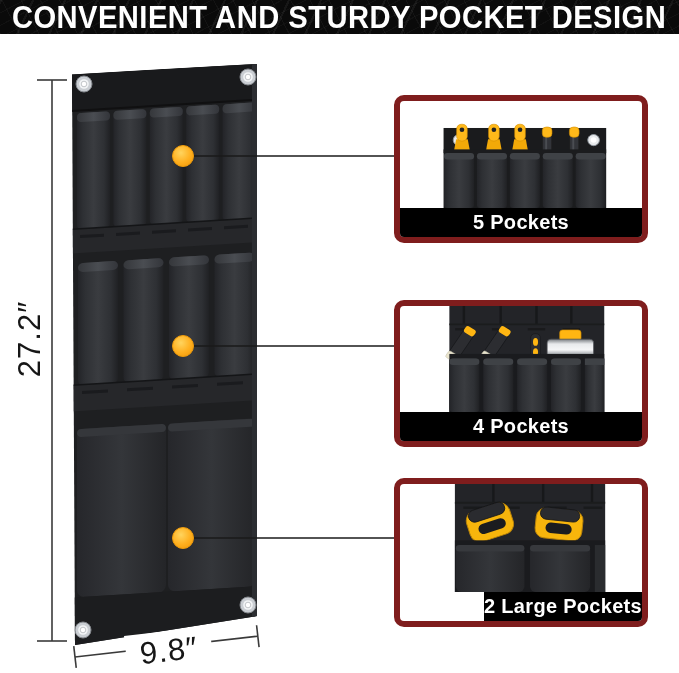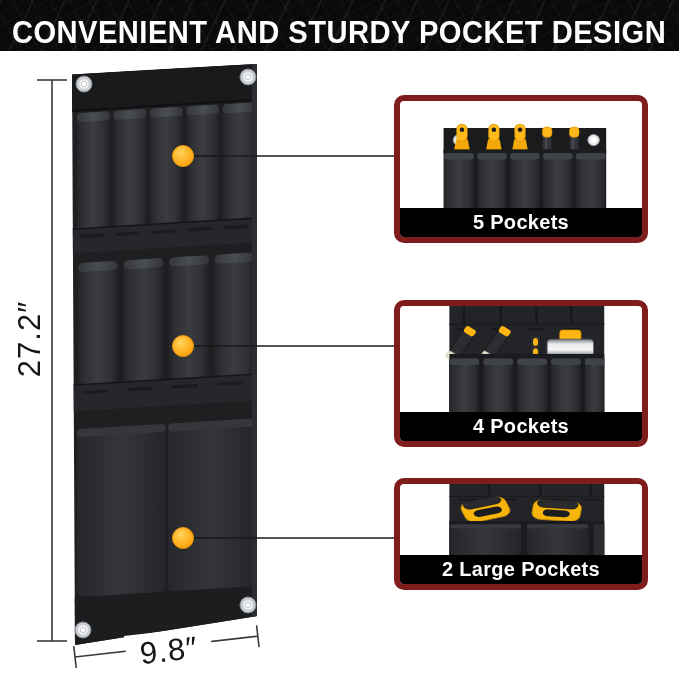--- a/index.html
+++ b/index.html
@@ -1,26 +1,26 @@
 <!DOCTYPE html>
 <html><head>
 <meta charset="utf-8">
 <style>
   html,body{margin:0;padding:0;background:#ffffff;font-family:"Liberation Sans",sans-serif;}
   #screen{position:relative;width:679px;height:673px;background:#ffffff;overflow:hidden;}
 
   
   .banner{
-    position:absolute;left:0;top:0;width:679px;height:51px;
+    position:absolute;left:0;top:0;width:679px;height:34px;
     background-color:#0a0a0a;
     background-image:
       repeating-linear-gradient(115deg, rgba(255,255,255,0.055) 0 2px, transparent 2px 29px),
       repeating-linear-gradient(62deg, rgba(255,255,255,0.04) 0 1px, transparent 1px 17px),
       repeating-linear-gradient(152deg, rgba(255,255,255,0.03) 0 1px, transparent 1px 11px);
-    display:flex;align-items:flex-end;justify-content:center;
+    display:flex;align-items:flex-start;justify-content:center;
   }
   .banner-title{
     color:#ffffff;font-size:31px;font-weight:bold;letter-spacing:.5px;
     transform:scaleX(.94);transform-origin:center;white-space:nowrap;
   }
 
   
   #art{position:absolute;left:0;top:0;width:679px;height:673px;z-index:1;}
 
   
@@ -32,21 +32,21 @@
   #width-label{left:126px;top:631px;width:86px;height:40px;transform:rotate(-6.5deg);background:#ffffff;}
 
   
   .card{
     position:absolute;left:394px;width:254px;background:#ffffff;
     border:6px solid #7f1d1d;border-radius:10px;overflow:hidden;
     display:flex;flex-direction:column;box-sizing:border-box;z-index:2;
   }
   #card-1{top:95px;height:148px;}
   #card-2{top:300px;height:147px;}
-  #card-3{top:478px;height:112px;}
+  #card-3{top:478px;height:149px;align-items:flex-end;}
   .card-photo{flex:1 1 auto;min-height:0;}
   .card-photo svg{display:block;width:100%;height:100%;}
   .card-bar{
     flex:0 0 29px;background:#000000;color:#ffffff;
     display:flex;align-items:center;justify-content:center;
     font-size:20px;font-weight:bold;letter-spacing:.3px;
   }
 </style>
 </head>
 <body>

